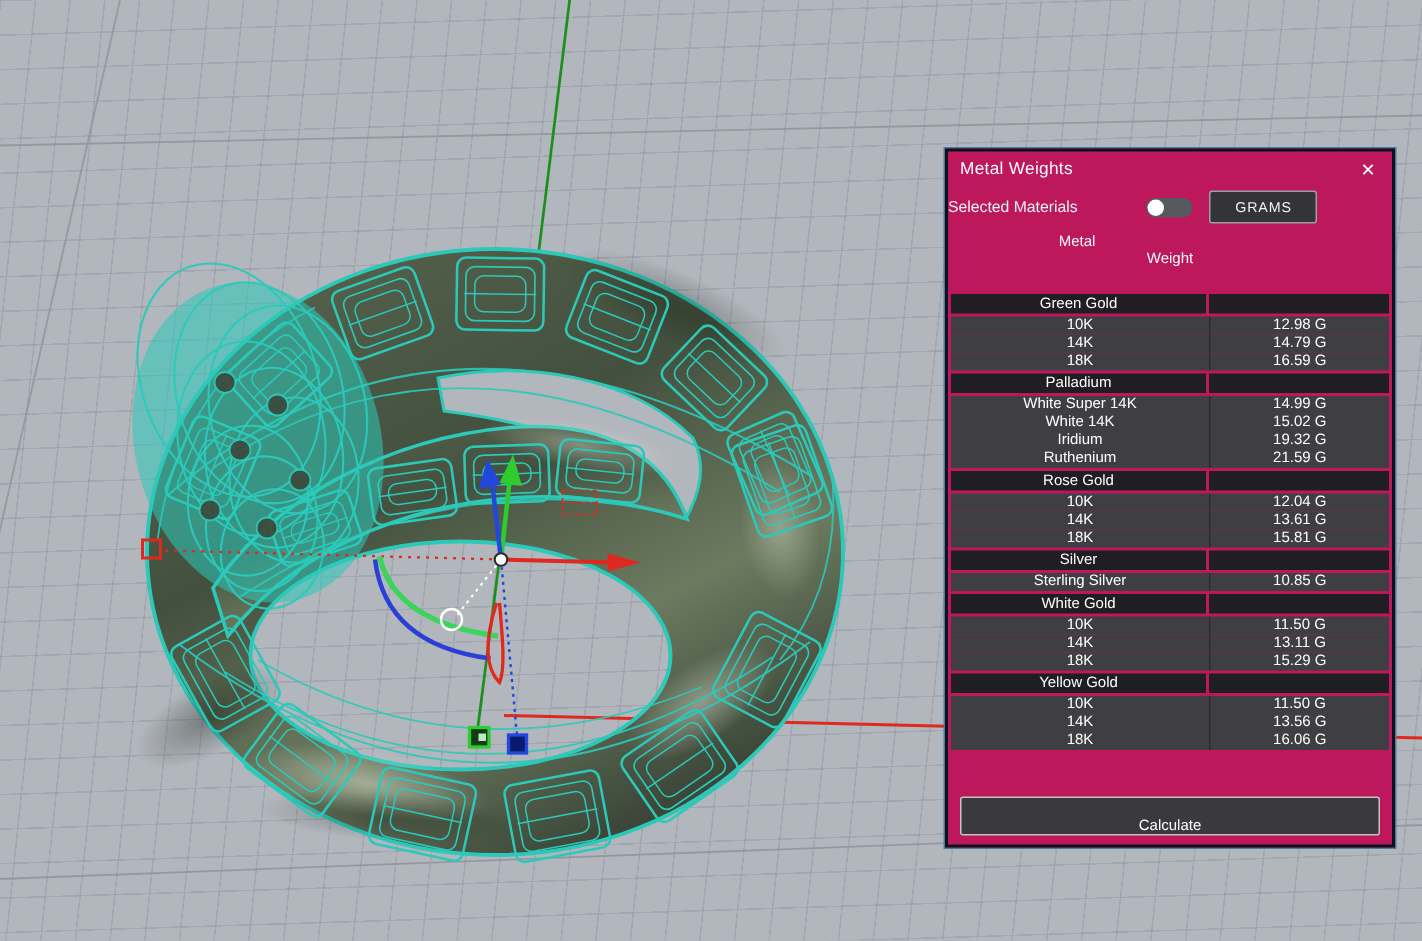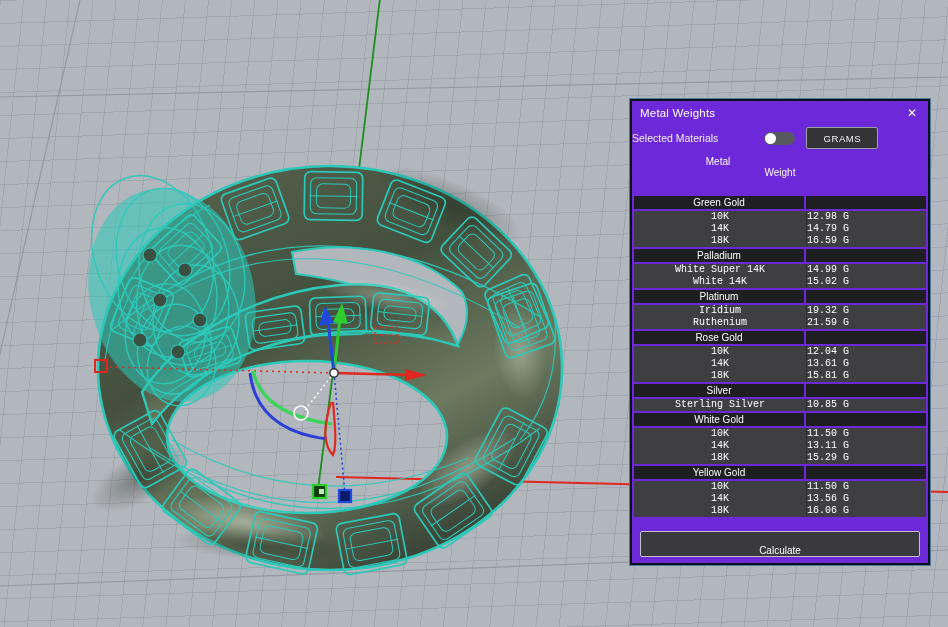--- a/index.html
+++ b/index.html
@@ -13,42 +13,42 @@
     position:absolute;inset:0;
     background-color:#b2b6bd;
     background-image:
       repeating-linear-gradient(96deg, rgba(138,143,153,.38) 0 1px, transparent 1px 23px),
       repeating-linear-gradient(178.2deg, rgba(138,143,153,.38) 0 1px, transparent 1px 23px);
   }
   #scene{position:absolute;left:0;top:0;}
   
   #panel{
     position:absolute;left:630px;top:99px;width:300px;height:466px;
-    box-sizing:border-box;background:#6d28d9;
+    box-sizing:border-box;background:#be185d;
     border:2px solid #0c121d;box-shadow:0 0 0 1px #4a7aa0;
     color:#fff;z-index:5;
   }
   .panel-header{display:flex;align-items:center;justify-content:space-between;padding:6px 8px 2px 8px;}
   .panel-title{font-size:11.5px;color:#fdfdfd;letter-spacing:.2px;}
   .close-btn{font-size:12px;color:#fff;cursor:pointer;padding:0 3px;line-height:12px;}
   .controls-row{display:flex;align-items:center;justify-content:flex-start;padding:6px 6px 2px 0;}
   .sel-label{font-size:10.5px;color:#f2f2f2;margin-right:46px;}
   .toggle{width:31px;height:13px;border-radius:7px;background:#56595d;position:relative;display:inline-block;cursor:pointer;}
   .toggle .knob{position:absolute;left:1px;top:1px;width:11px;height:11px;border-radius:50%;background:#fff;}
   .grams-btn{margin-left:11px;width:72px;height:22px;background:#333338;border:1px solid #9aa0a4;border-radius:2px;color:#f2f2f2;font-size:9.5px;letter-spacing:.6px;font-family:inherit;cursor:pointer;}
   .col-head{display:flex;margin-top:5px;font-size:10px;color:#fafafa;flex-direction:column;}
   .col-head .c1{width:172px;text-align:center;}
   .col-head .c2{flex:1;text-align:center;}
   #metal-table{margin-top:18px;}
   .section-bar{display:flex;height:13px;margin:2px 2px 2px 2px;}
   .section-bar .n{width:170px;background:#1f1f23;font-size:10px;line-height:13px;text-align:center;color:#fefefe;}
   .section-bar .w{flex:1;background:#1f1f23;margin-left:2px;}
-  .mrow{display:flex;height:12px;font-size:10px;line-height:12px;background:#3f3f43;margin:0 2px;font-family:Liberation Mono, monospace;}
+  .mrow{display:flex;height:12px;font-size:10px;line-height:12px;background:#3f3f43;margin:0 2px;}
   .mrow .m{width:172px;text-align:center;color:#fff;}
-  .mrow .v{flex:1;text-align:left;color:#fff;border-left:1px solid rgba(0,0,0,.28);}
+  .mrow .v{flex:1;text-align:center;color:#fff;border-left:1px solid rgba(0,0,0,.28);}
   .calc-btn{position:absolute;left:8px;right:8px;bottom:6px;height:16px;background:#3a3a3e;border:1px solid #c4c4c4;border-radius:2px;color:#fff;font-size:10px;font-family:inherit;padding:12px;line-height:13px;cursor:pointer;}
 </style>
 </head>
 <body>
 
 <div id="viewport">
   <svg id="scene" width="948" height="627" viewBox="0 0 948 627">
     <defs>
       <linearGradient id="sage" x1="0" y1="0" x2="0.6" y2="1">
         <stop offset="0" stop-color="#5a6650"></stop>
@@ -303,24 +303,20 @@
         <div class="w"></div>
       </div>
       <div class="mrow">
         <div class="m">White Super 14K</div>
         <div class="v">14.99 G</div>
       </div>
       <div class="mrow">
         <div class="m">White 14K</div>
         <div class="v">15.02 G</div>
       </div>
-      <div class="section-bar">
-        <div class="n">Platinum</div>
-        <div class="w"></div>
-      </div>
       <div class="mrow">
         <div class="m">Iridium</div>
         <div class="v">19.32 G</div>
       </div>
       <div class="mrow">
         <div class="m">Ruthenium</div>
         <div class="v">21.59 G</div>
       </div>
       <div class="section-bar">
         <div class="n">Rose Gold</div>

